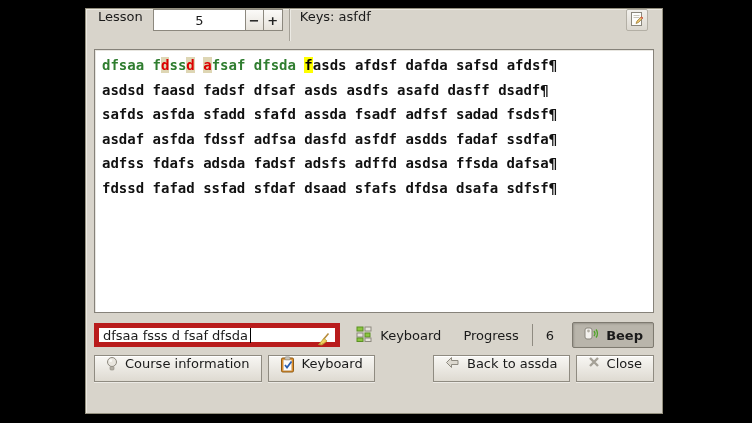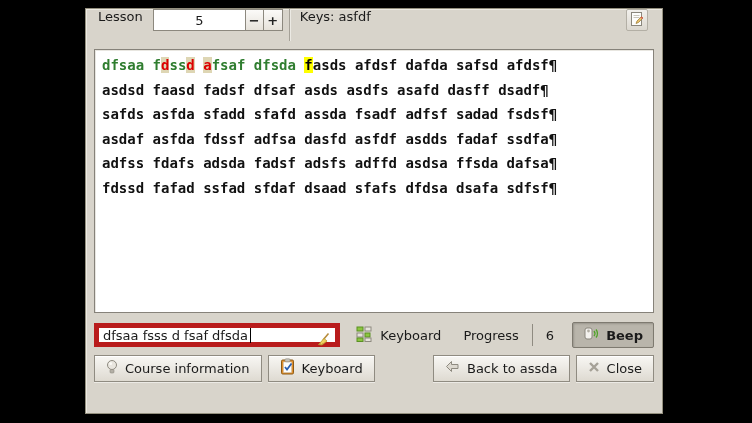--- a/index.html
+++ b/index.html
@@ -60,21 +60,21 @@
   }
   .font-btn .fsep{width:1px;height:22px;background:#8f8b81;margin:0 7px;}
   .toggle{
     margin-left:12px;height:26px;display:flex;align-items:center;gap:6px;padding:0 10px;
     background:#b9b5ab;border:1px solid #7e7a70;border-radius:2px;box-sizing:border-box;
     box-shadow:inset 1px 1px 2px rgba(0,0,0,.18);font-family:inherit;font-size:13px;color:#1a1a1a;font-weight:bold;
   }
   
   .footer{height:28px;margin:6px 8px 0 8px;display:flex;align-items:center;flex:0 0 auto;}
   .btn{
-    height:27px;display:flex;align-items:center;gap:7px;padding:0 11px;
+    height:27px;display:flex;gap:7px;padding:0 11px;
     background:linear-gradient(#f8f7f4,#dedad1);border:1px solid #8f8b81;border-radius:0;
     box-sizing:border-box;font-family:inherit;font-size:13px;color:#1a1a1a;
     box-shadow:0 1px 0 rgba(255,255,255,.5), inset 0 1px 0 #fff;
   }
   .btn + .btn{margin-left:6px;}
   .btn-close{margin-left:8px;}
 </style>
 </head>
 <body>
 

